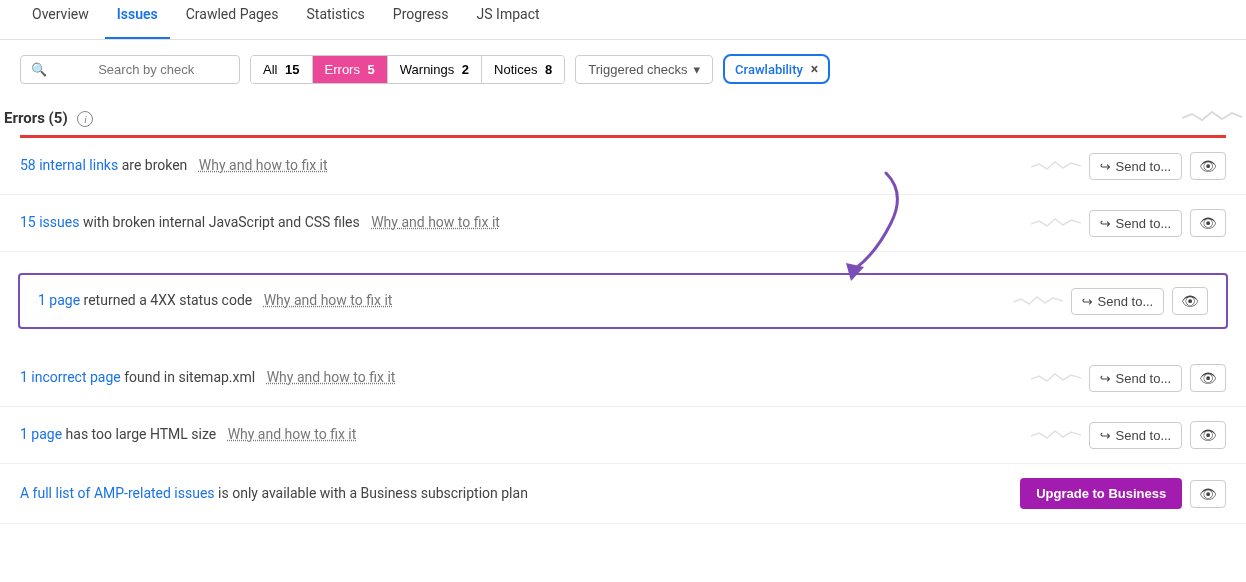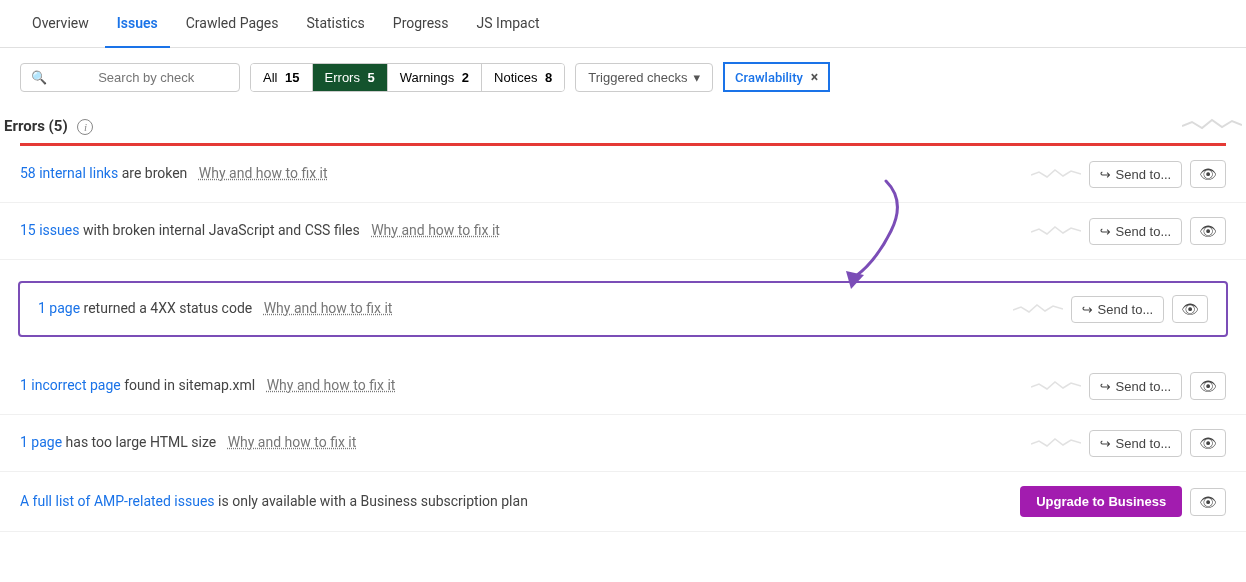--- a/index.html
+++ b/index.html
@@ -8,24 +8,24 @@
       font-size: 14px;
       color: #333;
       background: #fff;
       width: 1246px;
       min-height: 582px;
     }
 
     
     .top-nav {
       display: flex;
-      align-items: center;
+      align-items: flex-end;
       padding: 0 20px;
       border-bottom: 1px solid #e0e0e0;
-      height: 48px;
+      height: 40px;
       gap: 4px;
     }
     .nav-item {
       padding: 14px 12px;
       font-size: 14px;
       color: #444;
       cursor: pointer;
       white-space: nowrap;
       text-decoration: none;
       border-bottom: 2px solid transparent;
@@ -81,21 +81,21 @@
       cursor: pointer;
       background: #fff;
       border: none;
       border-right: 1px solid #ccc;
       white-space: nowrap;
     }
     .filter-btn:last-child {
       border-right: none;
     }
     .filter-btn.active {
-      background: #14532d;
+      background: #ec4899;
       color: #fff;
     }
     .filter-btn .count {
       margin-left: 4px;
       font-weight: 600;
     }
 
     .triggered-btn {
       display: flex;
       align-items: center;
@@ -107,21 +107,21 @@
       cursor: pointer;
       background: #fff;
       color: #555;
     }
 
     .crawlability-badge {
       display: flex;
       align-items: center;
       gap: 6px;
       border: 2px solid #1a73e8;
-      border-radius: 0;
+      border-radius: 8px;
       padding: 5px 10px;
       font-size: 13px;
       color: #1a73e8;
       font-weight: 500;
     }
     .crawlability-badge .close-btn {
       cursor: pointer;
       font-size: 14px;
       color: #555;
       font-weight: bold;

